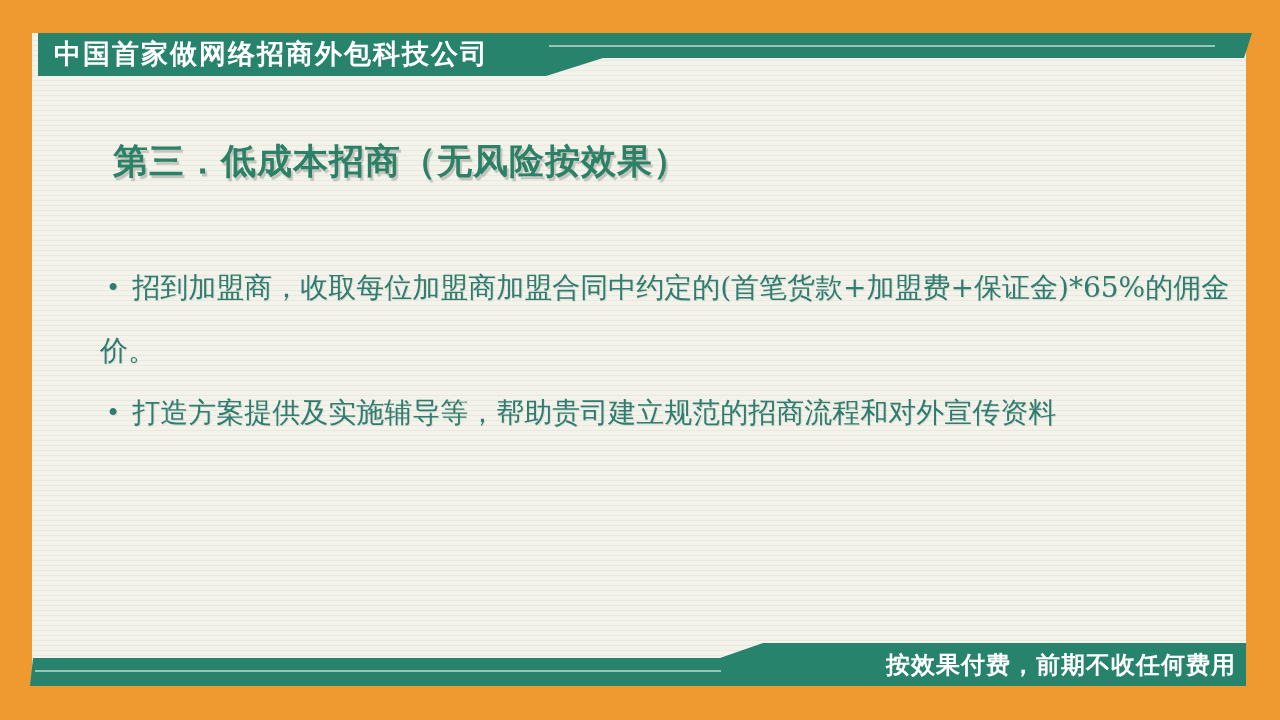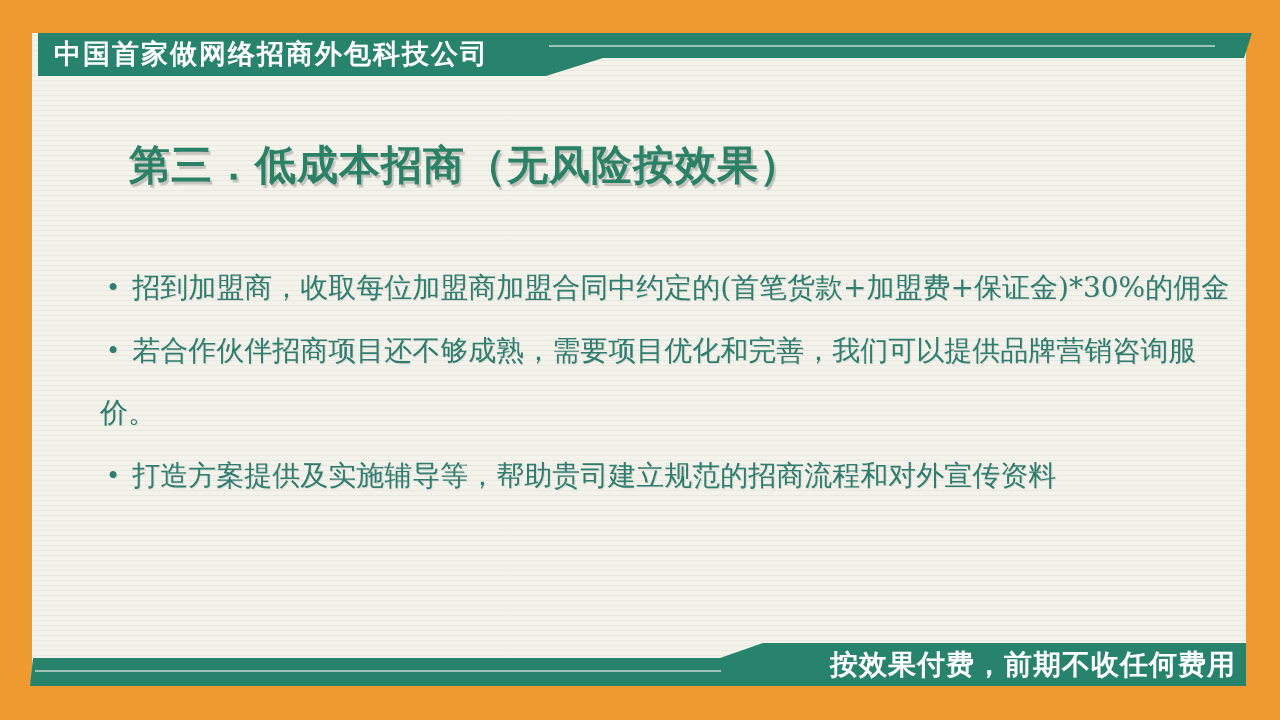--- a/index.html
+++ b/index.html
@@ -39,24 +39,23 @@
     white-space:nowrap;
   }
   .header-line{
     position:absolute;left:511px;top:12px;width:666px;height:2px;
     background:var(--light-line);
   }
 
   
   .slide-title{
     position:absolute;left:113px;top:138px;
-    color:var(--title-green);font-size:41px;font-weight:bold;letter-spacing:1px;
+    color:var(--title-green);font-size:35px;font-weight:bold;letter-spacing:1px;
     text-shadow:2px 3px 1px rgba(110,110,110,0.35);
     white-space:nowrap;
-    margin-left:16px;
   }
 
   
   .body-lines{
     position:absolute;left:100px;top:257px;width:1100px;
     font-family:"DejaVu Serif","Liberation Serif",serif;
     color:var(--body-green);font-size:28px;
     text-shadow:1px 1px 0 rgba(150,150,150,0.22);
   }
   .body-line{height:62.5px;line-height:62.5px;white-space:nowrap;}
@@ -70,41 +69,40 @@
     position:absolute;left:30px;top:643px;width:1216px;height:43px;
     background:var(--green);
     clip-path:polygon(3px 15px,690px 15px,733px 0,1216px 0,1216px 43px,0 43px);
   }
   .footer-line{
     position:absolute;left:5px;top:27px;width:686px;height:2px;
     background:var(--light-line);
   }
   .footer-band .slogan-text{
     position:absolute;right:10px;top:0;height:43px;line-height:44px;
-    color:#ffffff;font-size:28px;font-weight:bold;letter-spacing:1px;
+    color:#ffffff;font-size:24px;font-weight:bold;letter-spacing:1px;
     white-space:nowrap;
   }
 </style>
 </head>
 <body>
 
 <div class="stage">
 
   <div class="paper"></div>
 
   <div class="header-band">
     <div class="banner-text">中国首家做网络招商外包科技公司</div>
     <div class="header-line"></div>
   </div>
 
   <div class="slide-title">第三．低成本招商（无风险按效果）</div>
 
   <div class="body-lines">
-      <div class="body-line"><span class="bullet">•</span><span>招到加盟商，收取每位加盟商加盟合同中约定的(首笔货款+加盟费+保证金)*30%的佣金</span></div>
-      <div class="body-line"><span class="bullet">•</span><span>若合作伙伴招商项目还不够成熟，需要项目优化和完善，我们可以提供品牌营销咨询服</span></div>
+      <div class="body-line"><span class="bullet">•</span><span>招到加盟商，收取每位加盟商加盟合同中约定的(首笔货款+加盟费+保证金)*65%的佣金</span></div>
       <div class="body-line"><span>价。</span></div>
       <div class="body-line"><span class="bullet">•</span><span>打造方案提供及实施辅导等，帮助贵司建立规范的招商流程和对外宣传资料</span></div>
     </div>
 
   <div class="footer-band">
     <div class="footer-line"></div>
     <div class="slogan-text">按效果付费，前期不收任何费用</div>
   </div>
 
 </div>

